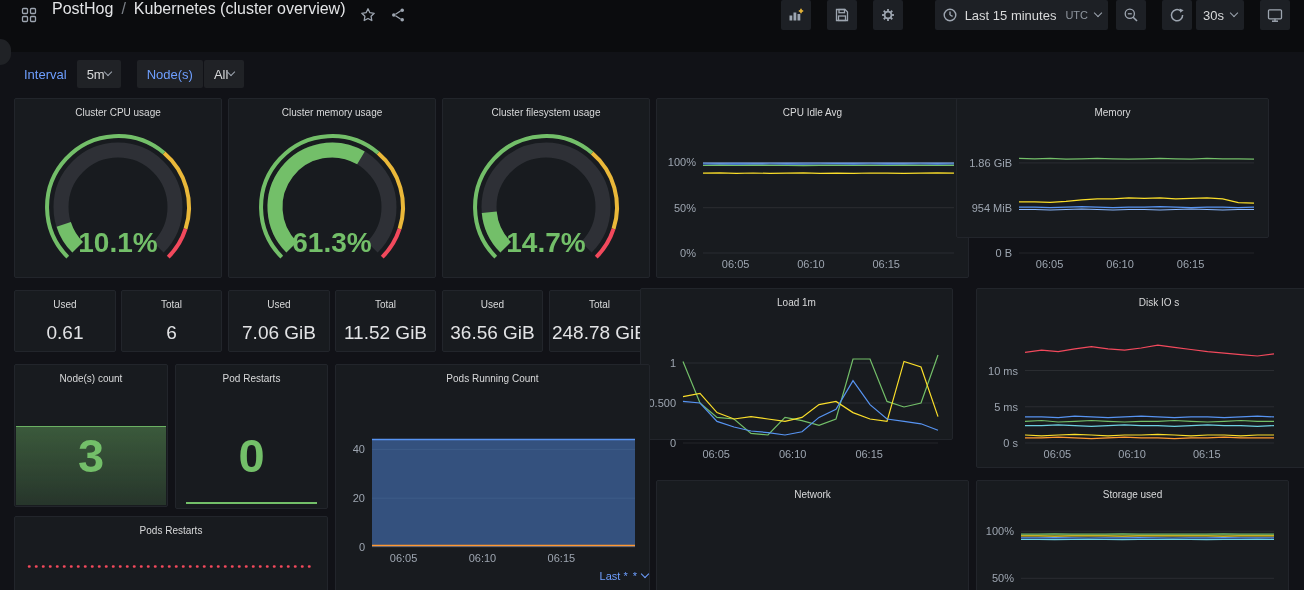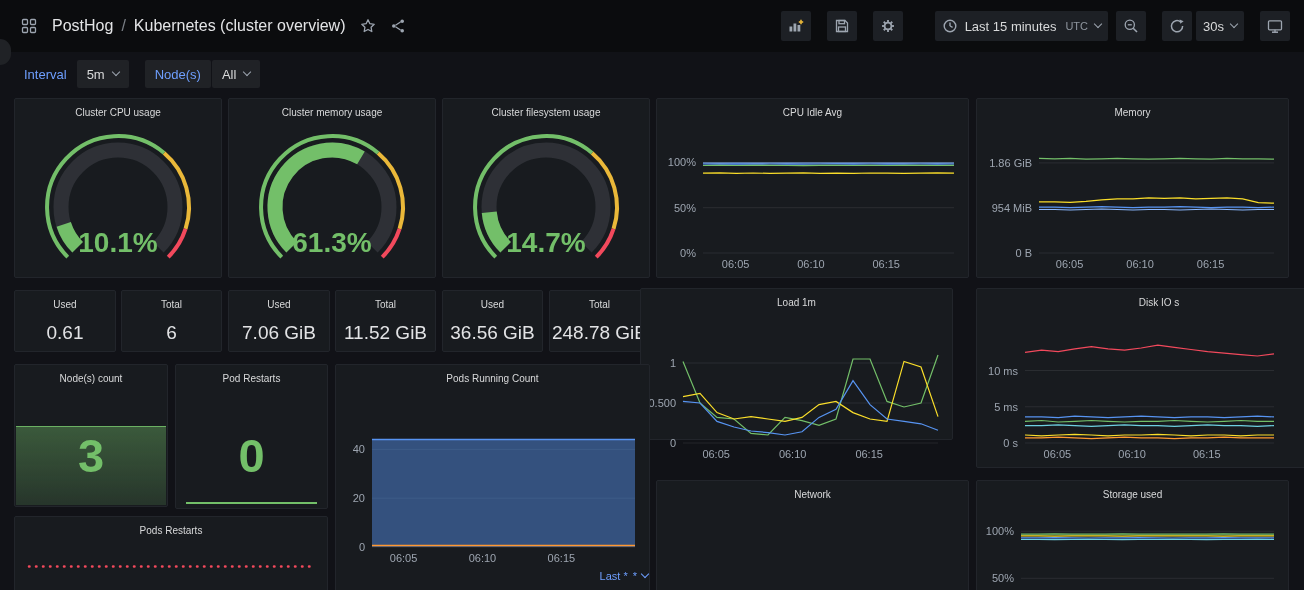--- a/index.html
+++ b/index.html
@@ -1,41 +1,41 @@
 <!DOCTYPE html>
 <html><head>
 <meta charset="utf-8">
 <style>
 *{margin:0;padding:0;box-sizing:border-box}
 html,body{width:1304px;height:590px;overflow:hidden}
 body{background:#111217;font-family:"Liberation Sans",sans-serif;color:#d8d9da}
 .screen{position:relative;width:1304px;height:590px;background:#111217;overflow:hidden}
 svg text{font-family:"Liberation Sans",sans-serif}
 
-.topnav{position:absolute;left:0;top:0;right:0;height:52px;background:#0b0c0e;display:flex;align-items:center;padding:0 14px}
+.topnav{position:absolute;left:0;top:0;right:0;height:52px;background:#0b0c0e;display:flex;align-items:flex-start;padding:0 14px}
 .icon{display:inline-flex;align-items:center;justify-content:center}
 .icon svg{width:16px;height:16px;fill:none;stroke:#9da5b0;stroke-width:1.3}
 .icon .f{fill:#9da5b0;stroke:none}
 .icon .accent{stroke:#eab839;stroke-width:1.6}
 .icon-btn{height:30px;min-width:30px;border:none;background:#1d2025;border-radius:2px;display:inline-flex;align-items:center;justify-content:center;padding:0 7px;gap:7px;cursor:pointer;color:#c7d0d9;font-family:inherit}
 .ghost-btn{background:transparent}
 .breadcrumb{display:flex;align-items:center;gap:8px;margin-left:8px;font-size:16px}
 .bc-app{color:#e3e4e6;font-weight:500;cursor:pointer}
 .bc-sep{color:#7b8087}
 .bc-page{color:#e3e4e6;font-weight:500}
 .nav-right{margin-left:auto;display:flex;align-items:center}
 .tp-text{font-size:13px;color:#d8d9da;white-space:nowrap}
 .tp-utc{font-size:11px;color:#8e959e;margin-left:2px}
 .chev{width:6px;height:6px;border-right:1.4px solid #9da5b0;border-bottom:1.4px solid #9da5b0;transform:rotate(45deg);display:inline-block;margin-top:-4px}
 .chev.blue{border-color:#6e9fff}
 .mlg{margin-left:16px}.msm{margin-left:8px}.mxs{margin-left:4px}
 
 .subnav{position:absolute;left:0;top:52px;right:0;height:44px;display:flex;align-items:center;padding:0 24px;gap:10px}
 .var-label{font-size:13px;color:#6e9fff}
-.chip{height:28px;background:#202226;border:none;border-radius:2px;display:inline-flex;align-items:center;padding:0 10px;font-size:13px;color:#d8d9da;gap:8px;cursor:pointer;font-family:inherit}
+.chip{height:28px;background:#202226;border:none;border-radius:2px;display:inline-flex;align-items:center;padding:0 10px;font-size:13px;color:#d8d9da;cursor:pointer;font-family:inherit}
 .chip .var-label{padding:0}
 .chip-group{display:inline-flex;gap:1px}
 .handle{position:absolute;left:0;top:39px;width:11px;height:26px;background:#202226;border-radius:0 13px 13px 0;border:none;cursor:pointer}
 
 .panel{position:absolute;background:#181b1f;border:1px solid #22252b;border-radius:2px}
 .panel-title{height:28px;line-height:28px;text-align:center;font-size:10px;font-weight:500;color:#d8d9da;white-space:nowrap;overflow:hidden;cursor:pointer}
 .chart{position:absolute;left:6px;right:6px;top:30px;bottom:4px}
 .gauge{position:absolute;left:6px;right:6px;top:28px;height:150px;display:flex;justify-content:center}
 .gauge-value{position:absolute;left:0;right:0;top:128px;text-align:center;font-size:28px;font-weight:700;color:#73BF69}
 .stat-value{margin-top:3px;text-align:center;font-size:19px;font-weight:500;color:#e2e3e5}
@@ -234,21 +234,21 @@
           <text x="33" y="128" text-anchor="end" fill="#9da5b0" font-size="11">0%</text>
           <text x="72.63" y="139" text-anchor="middle" fill="#9da5b0" font-size="11">06:05</text>
           <text x="147.93" y="139" text-anchor="middle" fill="#9da5b0" font-size="11">06:10</text>
           <text x="223.23" y="139" text-anchor="middle" fill="#9da5b0" font-size="11">06:15</text>
           <polyline points="40.0,34.0 56.7,34.1 73.5,34.0 90.2,34.2 106.9,34.0 123.7,34.1 140.4,34.0 157.1,34.0 173.9,34.2 190.6,34.1 207.3,34.0 224.1,34.1 240.8,34.2 257.5,34.0 274.3,34.1 291.0,34.0" fill="none" stroke="#8AB8FF" stroke-width="1.2"></polyline>
           <polyline points="40.0,35.0 56.7,35.1 73.5,34.9 90.2,35.2 106.9,35.0 123.7,35.1 140.4,35.2 157.1,35.0 173.9,34.9 190.6,35.1 207.3,35.0 224.1,35.2 240.8,35.1 257.5,35.0 274.3,35.1 291.0,35.0" fill="none" stroke="#5794F2" stroke-width="1.2"></polyline>
           <polyline points="40.0,36.5 56.7,36.3 73.5,36.5 90.2,36.4 106.9,36.3 123.7,36.5 140.4,36.6 157.1,36.4 173.9,36.3 190.6,36.5 207.3,36.4 224.1,36.5 240.8,36.3 257.5,36.4 274.3,36.5 291.0,36.4" fill="none" stroke="#73BF69" stroke-width="1.2"></polyline>
           <polyline points="40.0,44.1 56.7,43.8 73.5,44.3 90.2,44.0 106.9,44.4 123.7,44.2 140.4,43.9 157.1,44.3 173.9,44.1 190.6,44.3 207.3,44.0 224.1,44.2 240.8,44.3 257.5,44.1 274.3,43.9 291.0,44.2" fill="none" stroke="#FADE2A" stroke-width="1.2"></polyline>
         </svg></div>
   </section>
-  <section class="panel" style="left:976px;top:98px;width:313px;height:180px">
+  <section class="panel" style="left:956px;top:98px;width:313px;height:140px">
     <div class="panel-title">Memory</div>
     <div class="chart"><svg width="299" height="144">
           <line x1="56" y1="33.90666666666666" x2="291" y2="33.90666666666666" stroke="rgba(204,204,220,0.10)" stroke-width="1"></line>
           <text x="49" y="37.90666666666666" text-anchor="end" fill="#9da5b0" font-size="11">1.86 GiB</text>
           <line x1="56" y1="78.95333333333332" x2="291" y2="78.95333333333332" stroke="rgba(204,204,220,0.10)" stroke-width="1"></line>
           <text x="49" y="82.95333333333332" text-anchor="end" fill="#9da5b0" font-size="11">954 MiB</text>
           <line x1="56" y1="124" x2="291" y2="124" stroke="rgba(204,204,220,0.10)" stroke-width="1"></line>
           <text x="49" y="128" text-anchor="end" fill="#9da5b0" font-size="11">0 B</text>
           <text x="86.55" y="139" text-anchor="middle" fill="#9da5b0" font-size="11">06:05</text>
           <text x="157.05" y="139" text-anchor="middle" fill="#9da5b0" font-size="11">06:10</text>

